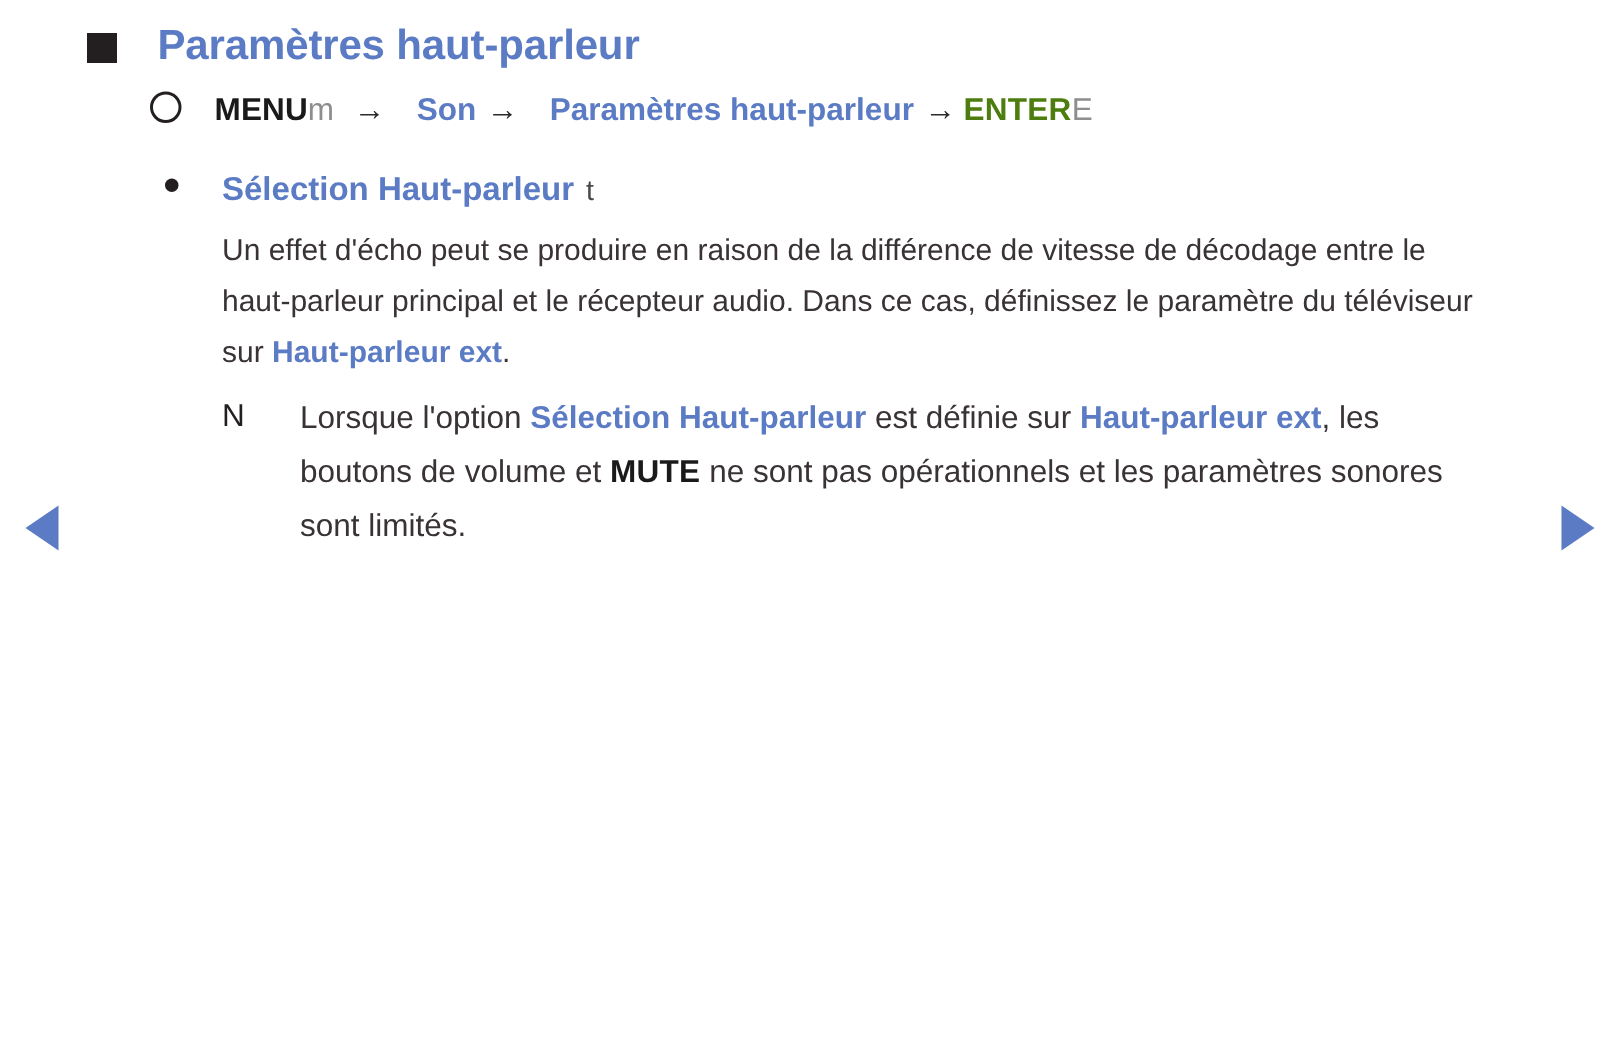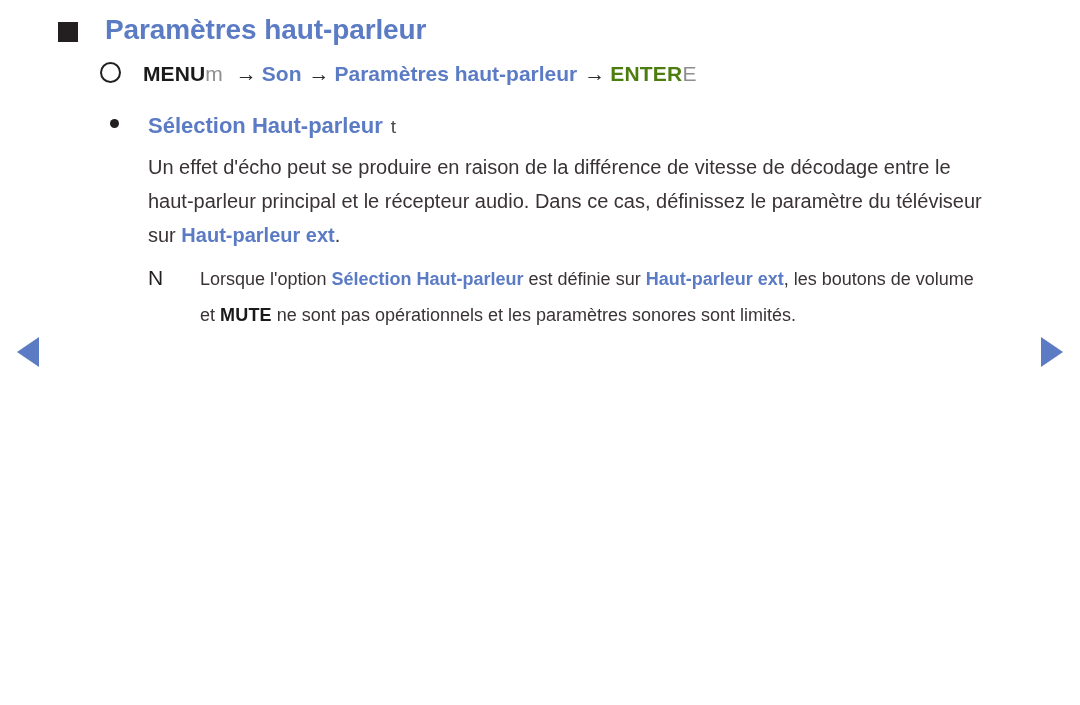--- a/index.html
+++ b/index.html
@@ -77,20 +77,21 @@
     font-weight: normal;
   }
   .arrow {
     color: #2b2b2b;
     margin: 0 5px 0 13px;
   }
   .arrow.tight { margin-left: 7px; }
   .path-blue {
     color: #5b7bc4;
     font-weight: bold;
+    margin-left: 16px;
   }
   .enter-key {
     font-weight: bold;
     color: #4d7c0f;
     letter-spacing: 0.2px;
   }
 
   
   .bullet-row {
     position: absolute;
@@ -147,21 +148,21 @@
   .note-marker {
     position: absolute;
     left: 0;
     top: 0;
     font-size: 21px;
     color: #231f20;
     line-height: 34px;
   }
   .note-text {
     margin-left: 52px;
-    font-size: 18px;
+    font-size: 21px;
     line-height: 36px;
     color: #3a3336;
   }
   .n-bold {
     font-weight: bold;
     color: #1a1a1a;
     letter-spacing: 0.2px;
   }
 
   

